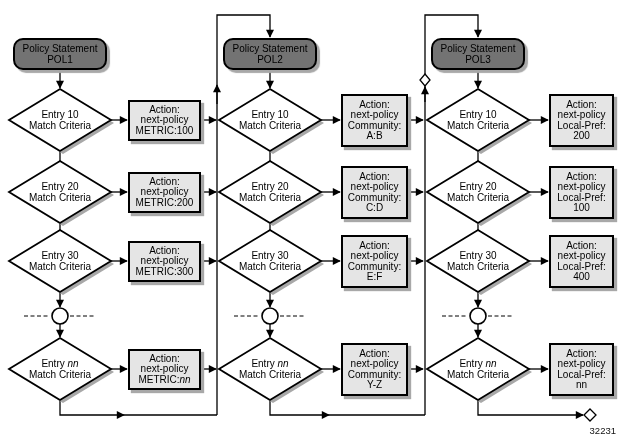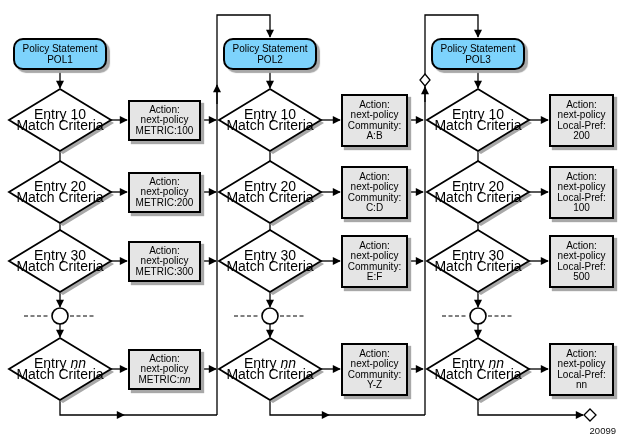--- a/index.html
+++ b/index.html
@@ -5,31 +5,31 @@
   html,body{margin:0;padding:0;background:#fff;}
   .stage{position:relative;width:620px;height:438px;background:#fff;overflow:hidden;
          font-family:"Liberation Sans","DejaVu Sans",sans-serif;color:#000;}
   .stage svg{position:absolute;left:0;top:0;}
   .ln{fill:none;stroke:#000;stroke-width:1.3;}
   .dia{fill:#fff;stroke:#000;stroke-width:1.8;}
   .dsh{fill:#a8a8a8;stroke:none;}
   .cir{fill:#fff;stroke:#000;stroke-width:1.6;}
   .dash{fill:none;stroke:#000;stroke-width:1;stroke-dasharray:4 2.5;}
   .con{fill:#fff;stroke:#000;stroke-width:1.3;}
-  .pol{position:absolute;width:94px;height:32px;box-sizing:border-box;background:#7dd3fc;
+  .pol{position:absolute;width:94px;height:32px;box-sizing:border-box;background:#737373;
        border:2px solid #000;border-radius:10px;box-shadow:3px 3px 1px #a8a8a8;
        display:flex;flex-direction:column;align-items:center;justify-content:center;
        font-size:10px;line-height:11px;text-align:right;}
   .box{position:absolute;box-sizing:border-box;background:#e5e5e5;border:2px solid #000;
        box-shadow:3px 3px 1px #a8a8a8;display:flex;flex-direction:column;align-items:center;
        justify-content:center;font-size:10px;line-height:10.5px;text-align:left;}
   .b1{left:128px;width:73px;height:41px;}
   .b2{left:341px;width:67px;height:53px;}
   .b3{left:549px;width:65px;height:53px;}
-  .dlabel{position:absolute;width:96px;font-size:14px;line-height:11px;text-align:center;}
+  .dlabel{position:absolute;width:96px;font-size:10px;line-height:11px;text-align:center;}
   .it{font-style:italic;}
   .fig{position:absolute;left:560px;top:425px;width:56px;text-align:right;font-size:9.5px;color:#111;}
 </style>
 </head>
 <body>
 
 <div class="stage">
 
 <svg width="620" height="438" viewBox="0 0 620 438">
   <defs>
@@ -243,24 +243,24 @@
 <div class="box b3" style="top:166px">
   <div>Action:</div>
   <div>next-policy</div>
   <div>Local-Pref:</div>
   <div>100</div>
 </div>
 <div class="box b3" style="top:235px">
   <div>Action:</div>
   <div>next-policy</div>
   <div>Local-Pref:</div>
-  <div>500</div>
+  <div>400</div>
 </div>
 <div class="box b3" style="top:343px">
   <div>Action:</div>
   <div>next-policy</div>
   <div>Local-Pref:</div>
   <div>nn</div>
 </div>
 
-<div class="fig">20099</div>
+<div class="fig">32231</div>
 
 </div>
 
 </body></html>

